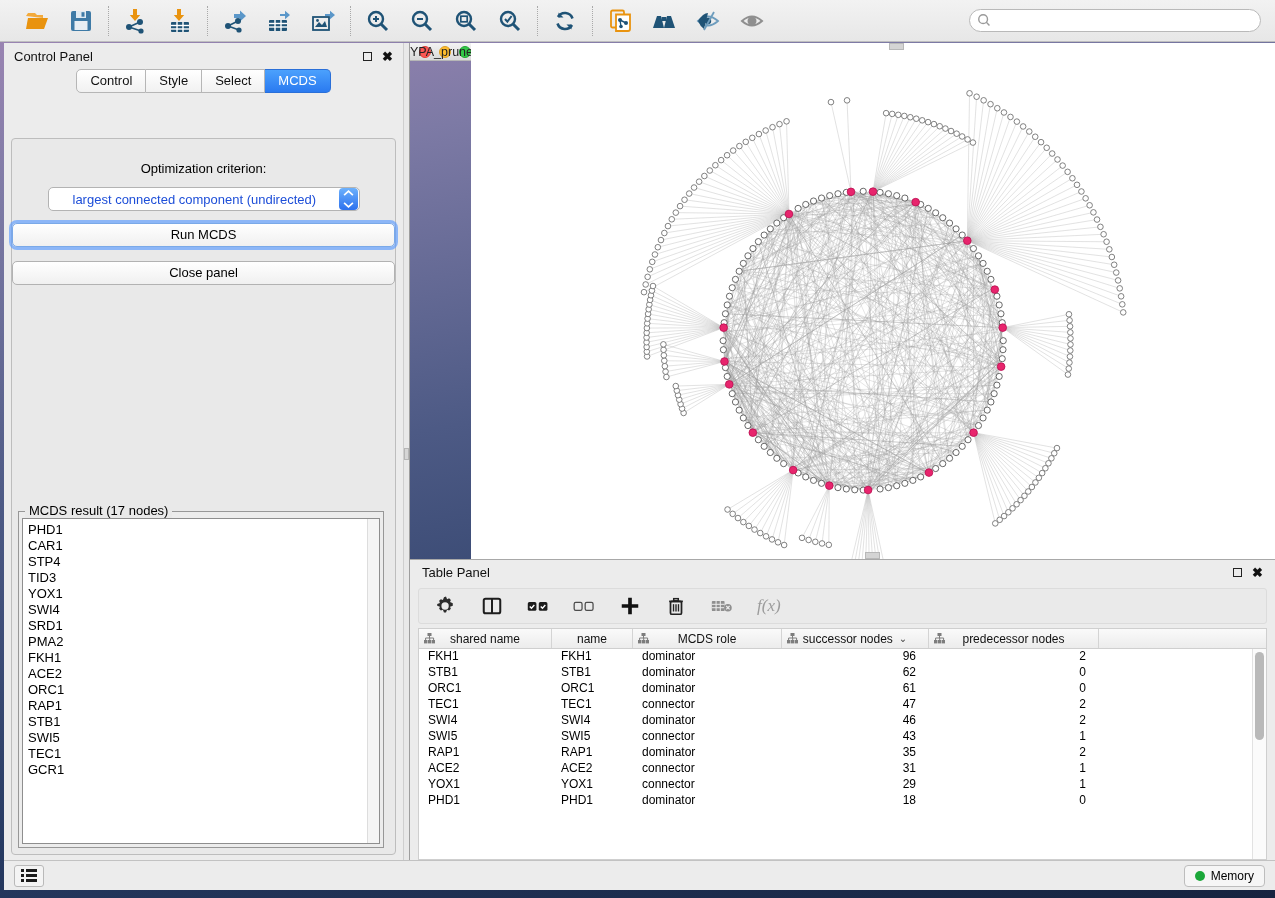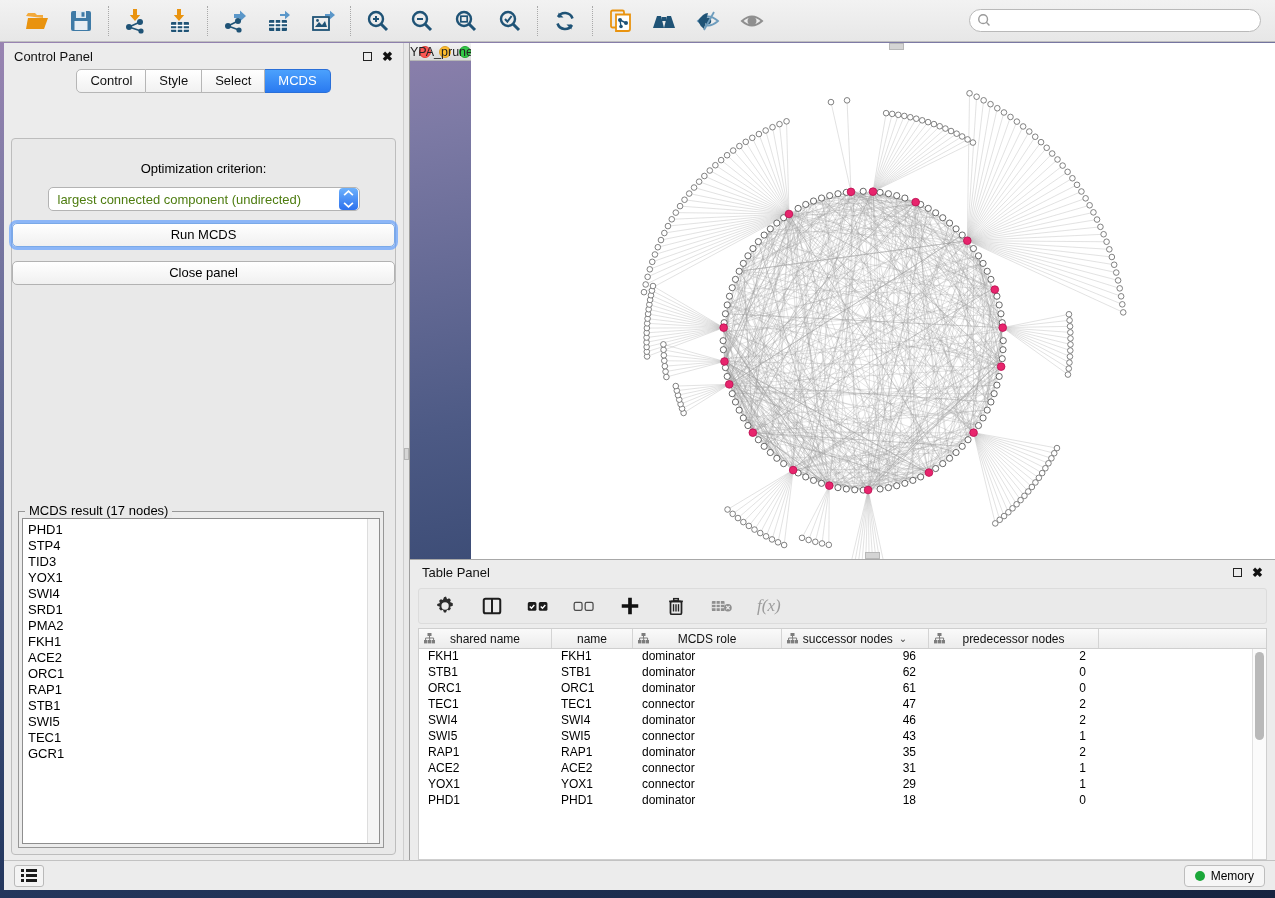--- a/index.html
+++ b/index.html
@@ -35,21 +35,21 @@
     border:1px solid #b6b6b6; border-left-width:0; color:#111; cursor:pointer; }
   .cp-tab:first-child { border-left-width:1px; border-radius:5px 0 0 5px; }
   .cp-tab:last-child { border-radius:0 5px 5px 0; }
   .cp-tab.sel { background:linear-gradient(#4ba1fd,#2a7af0); color:#fff; border-color:#2a6fd8; }
 
   .cp-content { position:absolute; left:7px; right:7px; top:95px; bottom:5px;
     background:#e9e9e9; border:1px solid #bdbdbd; border-radius:4px; }
   .opt-label { text-align:center; font-size:13px; margin-top:22px; color:#000; }
   .combo { width:312px; height:24px; margin:11px auto 0; background:#fff; border:1px solid #b3b3b3;
     border-radius:5px; display:flex; align-items:center; position:relative; cursor:pointer; }
-  .combo-text { font-size:13px; padding-left:9px; color:#4d7c0f; flex:1; }
+  .combo-text { font-size:13px; padding-left:24px; color:#1d4ed8; flex:1; }
   .combo-step { width:19px; height:22px; margin-right:1px; border-radius:4px;
     background:linear-gradient(#6db1fc,#2c71ee); display:flex; flex-direction:column;
     align-items:center; justify-content:center; color:#fff; }
   .combo-step svg { width:11px; height:9px; }
   .btn-row { display:flex; justify-content:center; gap:14px; margin-top:12px;flex-direction:column; }
   .mac-btn { font-size:13px; padding:3px 15px 4px; background:linear-gradient(#ffffff,#f0f0f0);
     border:1px solid #b2b2b2; border-radius:5px; color:#000; cursor:pointer; }
   .mac-btn.focused { box-shadow:0 0 0 3px rgba(90,155,255,.65); border-color:#7aa9e8; }
 
   .result-group { position:absolute; left:6px; right:11px; top:372px; bottom:6px;
@@ -328,20 +328,21 @@
       </div>
       <div class="btn-row">
         <button class="mac-btn focused">Run MCDS</button>
         <button class="mac-btn">Close panel</button>
       </div>
       <div class="result-group">
         <span class="result-legend">MCDS result (17 nodes)</span>
         <div class="result-list" id="result-list">
           <div class="result-scroll"></div>
         <div class="result-item">PHD1</div>
+            <div class="result-item">CAR1</div>
             <div class="result-item">STP4</div>
             <div class="result-item">TID3</div>
             <div class="result-item">YOX1</div>
             <div class="result-item">SWI4</div>
             <div class="result-item">SRD1</div>
             <div class="result-item">PMA2</div>
             <div class="result-item">FKH1</div>
             <div class="result-item">ACE2</div>
             <div class="result-item">ORC1</div>
             <div class="result-item">RAP1</div>

